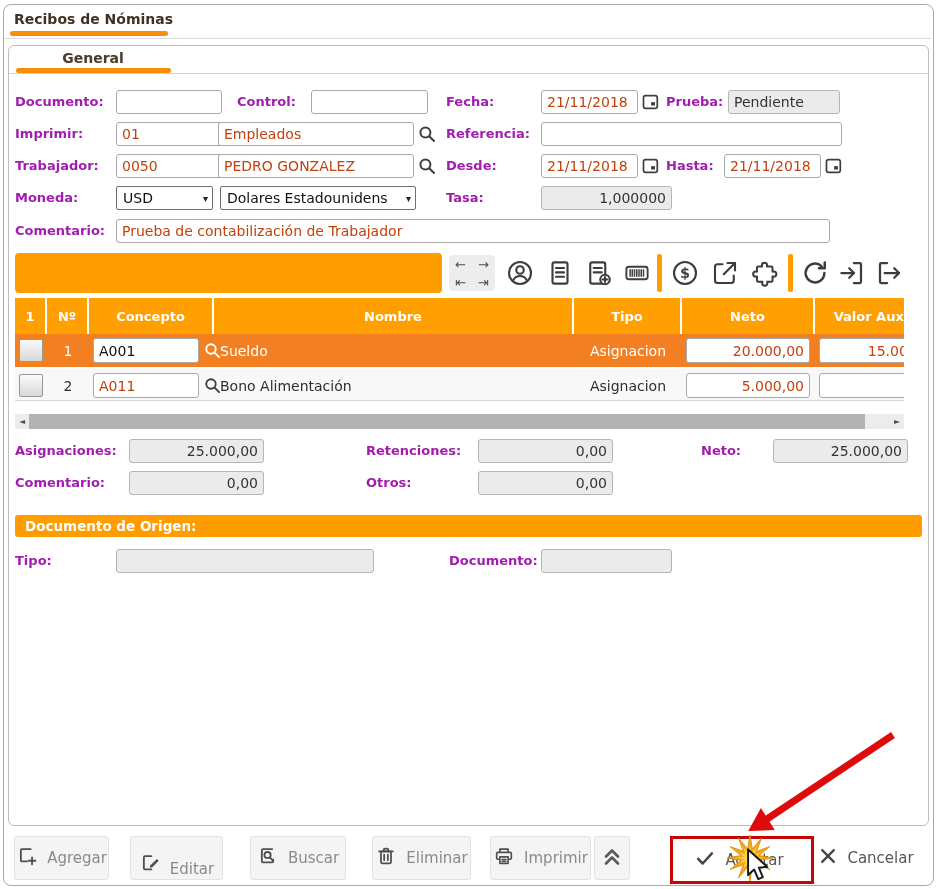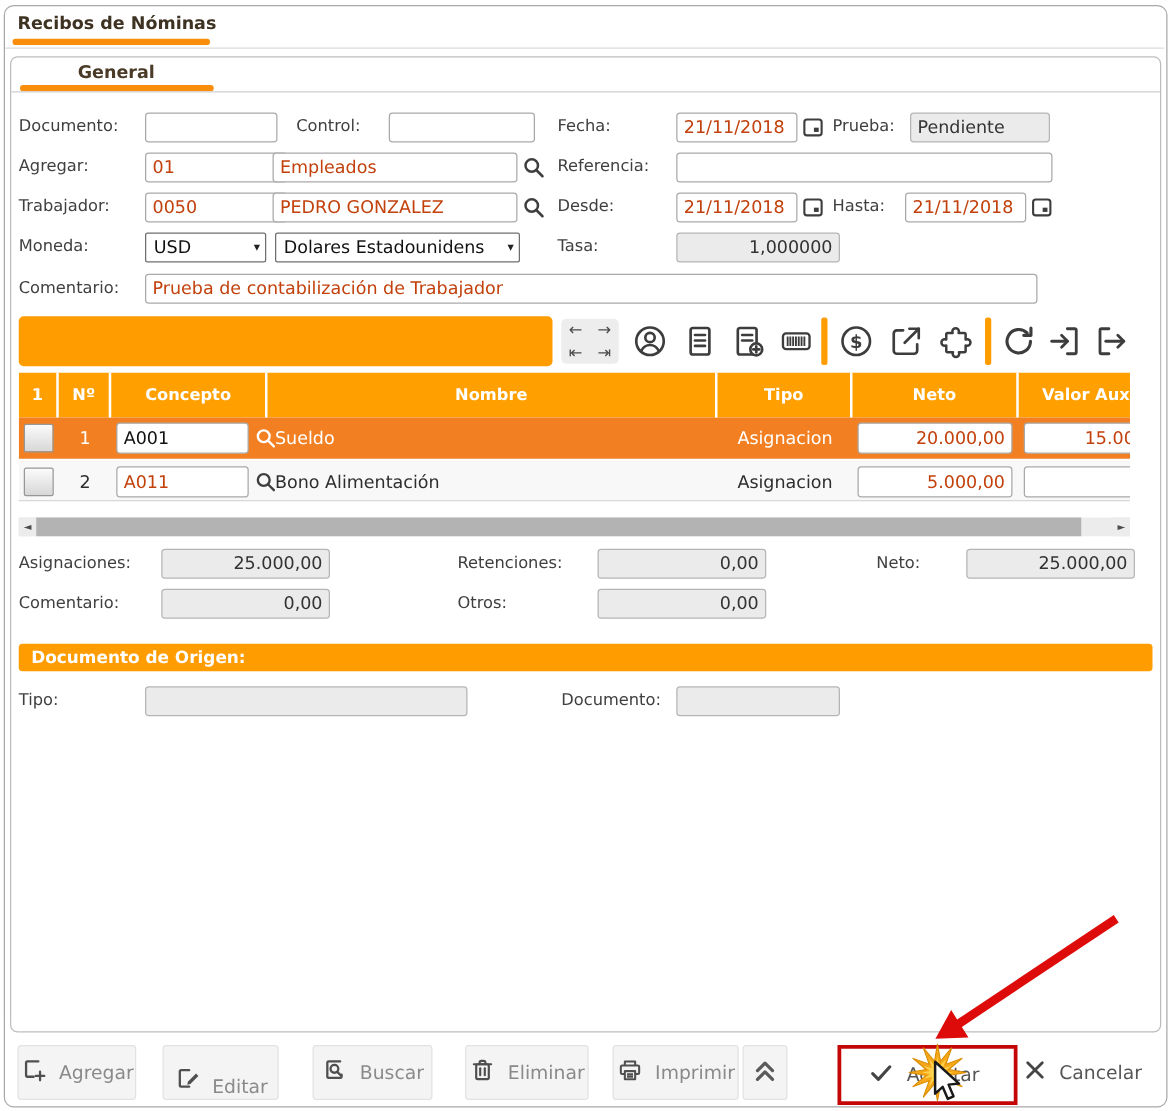--- a/index.html
+++ b/index.html
@@ -14,21 +14,21 @@
   .win-title{left:14px;top:11px;font-size:14px;font-weight:bold;color:#3e3322;}
   .title-underline{left:10px;top:31px;width:158px;height:5px;background:#F98E0C;border-radius:3px;}
   .title-rule{left:4px;top:38px;width:927px;height:1px;background:#dcdcdc;}
   
   .panel{left:8px;top:45px;width:919px;height:779px;border:1px solid #bdbdbd;border-radius:6px;background:#fff;}
   .panel .abs{position:absolute;}
   .tab-label{left:8px;top:4px;width:152px;text-align:center;font-size:14px;font-weight:bold;color:#4a3b28;}
   .tab-underline{left:7px;top:22px;width:155px;height:5px;background:#F98E0C;border-radius:3px;}
   .tab-rule{left:0;top:27px;width:100%;height:1px;background:#cfcfcf;}
   
-  .lbl{font-size:13px;color:#404040;white-space:nowrap;}
+  .lbl{font-size:13px;color:#a21caf;white-space:nowrap;font-weight:bold;}
   .inp{box-sizing:border-box;height:24px;border:1px solid #a9a9a9;border-radius:3px;background:#fff;
        font-family:inherit;font-size:14px;color:#c2410c;padding:0 5px;}
   .ro{background:#ebebeb;border-color:#b5b5b5;color:#333;}
   .num{text-align:right;}
   .selbox{box-sizing:border-box;height:24px;border:1px solid #6f6f6f;border-radius:2px;background:#fff;
        display:flex;align-items:center;justify-content:space-between;padding:0 4px 0 6px;font-size:14px;color:#111;cursor:default;}
   .selbox .arrow{font-size:10px;color:#222;margin-left:4px;}
   .icbtn{background:none;border:none;padding:0;cursor:pointer;line-height:0;}
   
   .tb-orange{left:6px;top:207px;width:427px;height:40px;background:#FF9C00;border-radius:4px;}
@@ -86,21 +86,21 @@
   <input class="abs inp" style="left: 532px; top: 44px; width: 97px;" value="21/11/2018">
   <button class="abs icbtn" style="left:633px;top:47px;">
     <svg width="17" height="17" viewBox="0 0 16 16">
         <rect x="1.4" y="2.4" width="13" height="12" rx="2" fill="none" stroke="#3e3e3e" stroke-width="1.6"></rect>
         <rect x="8.6" y="8.6" width="3.6" height="3.2" fill="#3e3e3e"></rect>
       </svg>
   </button>
   <span class="abs lbl" style="left:657px;top:48px;">Prueba:</span>
   <input class="abs inp ro" style="left: 719px; top: 44px; width: 112px;" readonly="" value="Pendiente">
 
-  <span class="abs lbl" style="left:6px;top:80px;">Agregar:</span>
+  <span class="abs lbl" style="left:6px;top:80px;">Imprimir:</span>
   <input class="abs inp" style="left: 107px; top: 76px; width: 114px;" value="01">
   <input class="abs inp" style="left: 209px; top: 76px; width: 196px;" value="Empleados">
   <button class="abs icbtn" style="left:409px;top:79px;">
     <svg width="18" height="18" viewBox="0 0 18 18">
         <circle cx="7.4" cy="7.4" r="5" fill="none" stroke="#3e3e3e" stroke-width="2"></circle>
         <line x1="11.2" y1="11.2" x2="16" y2="16" stroke="#3e3e3e" stroke-width="2" stroke-linecap="round"></line>
       </svg>
   </button>
   <span class="abs lbl" style="left:437px;top:80px;">Referencia:</span>
   <input class="abs inp" style="left: 532px; top: 76px; width: 301px;" value="">

